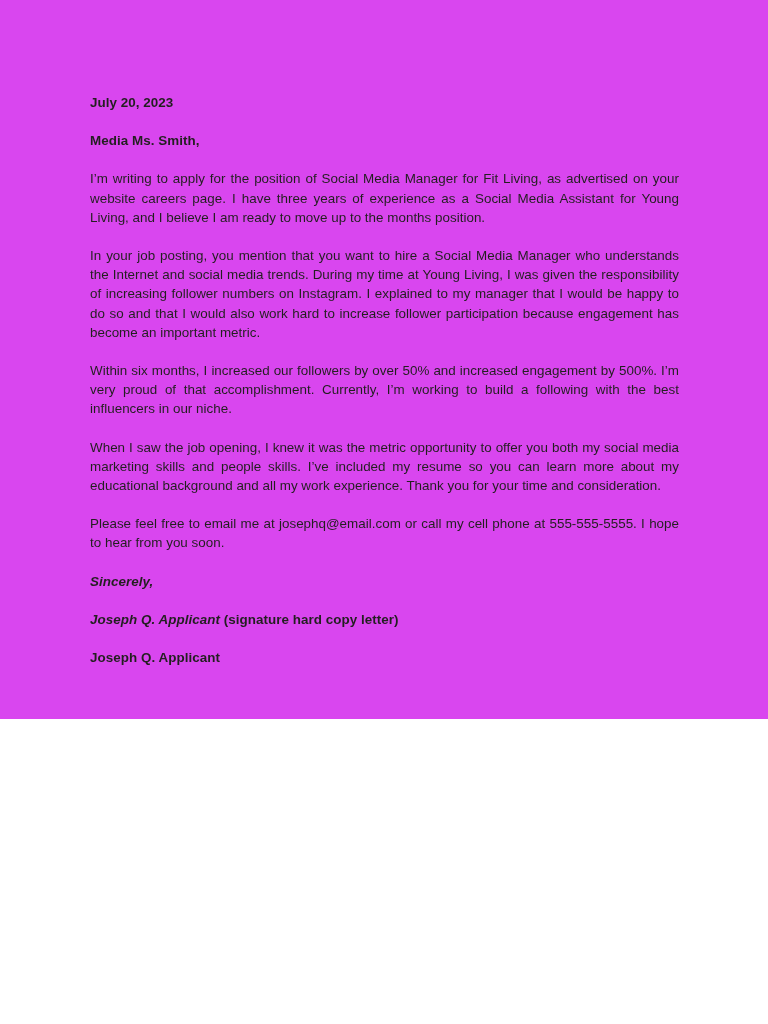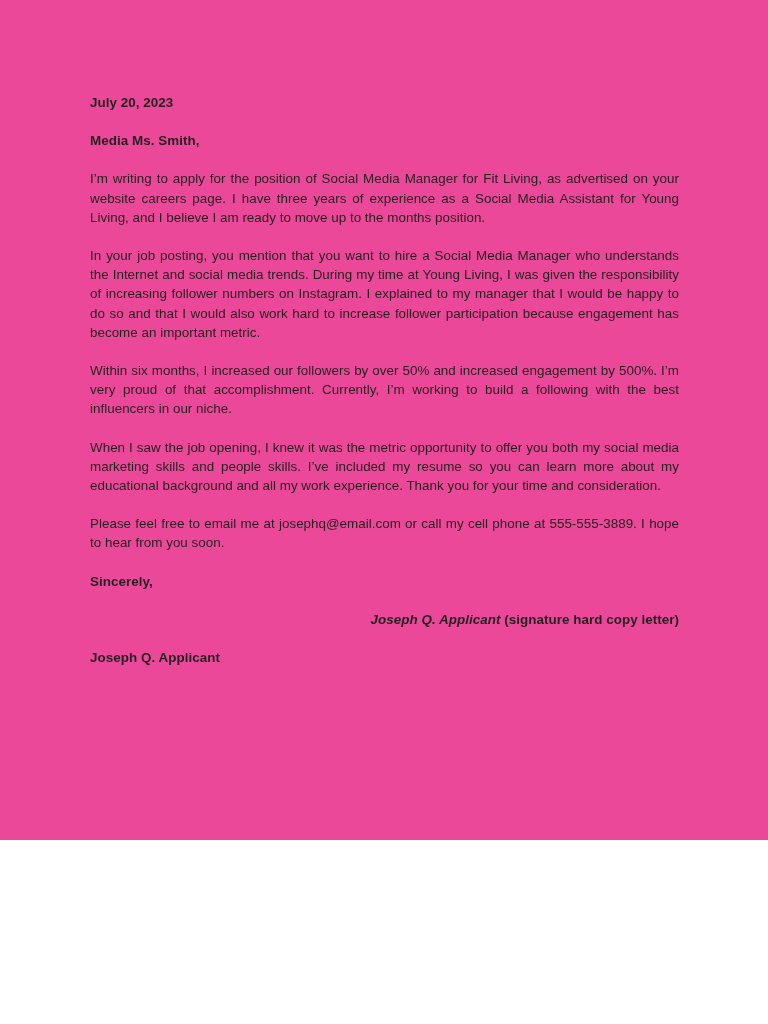--- a/index.html
+++ b/index.html
@@ -4,22 +4,22 @@
 <title>Cover Letter</title>
 <style>
   html, body {
     margin: 0;
     padding: 0;
     background: #ffffff;
   }
   .page {
     position: relative;
     width: 768px;
-    height: 840px;
-    background: #ec4899;
+    height: 719px;
+    background: #d946ef;
     overflow: hidden;
     box-sizing: border-box;
   }
   .letter {
     position: absolute;
     left: 90px;
     top: 93px;
     width: 589px;
     font-family: "Liberation Sans", "DejaVu Sans", sans-serif;
     font-size: 13.4px;
@@ -47,25 +47,25 @@
   p.body-para {
     margin: 0 0 19px 0;
     text-align: justify;
     text-justify: inter-word;
     letter-spacing: 0.02px;
   }
   .closing {
     font-weight: bold;
     margin: 0 0 19px 0;
     letter-spacing: 0.05px;
+    font-style: italic;
   }
   .signature-line {
     margin: 10px 0 19px 0;
     letter-spacing: 0.05px;
-    text-align: right;
   }
   .signature-name {
     font-weight: bold;
     font-style: italic;
   }
   .signature-note {
     font-weight: bold;
     font-style: normal;
   }
   .typed-name {
@@ -82,21 +82,21 @@
 
     <div class="date">July 20, 2023</div>
 
 
     <div class="salutation">Media Ms. Smith,</div>
 
     <p class="body-para">I’m writing to apply for the position of Social Media Manager for Fit Living, as advertised on your website careers page. I have three years of experience as a Social Media Assistant for Young Living, and I believe I am ready to move up to the months position.</p>
     <p class="body-para">In your job posting, you mention that you want to hire a Social Media Manager who understands the Internet and social media trends. During my time at Young Living, I was given the responsibility of increasing follower numbers on Instagram. I explained to my manager that I would be happy to do so and that I would also work hard to increase follower participation because engagement has become an important metric.</p>
     <p class="body-para">Within six months, I increased our followers by over 50% and increased engagement by 500%. I’m very proud of that accomplishment. Currently, I’m working to build a following with the best influencers in our niche.</p>
     <p class="body-para">When I saw the job opening, I knew it was the metric opportunity to offer you both my social media marketing skills and people skills. I’ve included my resume so you can learn more about my educational background and all my work experience. Thank you for your time and consideration.</p>
-    <p class="body-para">Please feel free to email me at josephq@email.com or call my cell phone at 555-555-3889. I hope to hear from you soon.</p>
+    <p class="body-para">Please feel free to email me at josephq@email.com or call my cell phone at 555-555-5555. I hope to hear from you soon.</p>
 
     <div class="closing">Sincerely,</div>
 
     <div class="signature-line"><span class="signature-name">Joseph Q. Applicant</span> <span class="signature-note">(signature hard copy letter)</span></div>
 
     <div class="typed-name">Joseph Q. Applicant</div>
 
   </div>
 </div>
 

